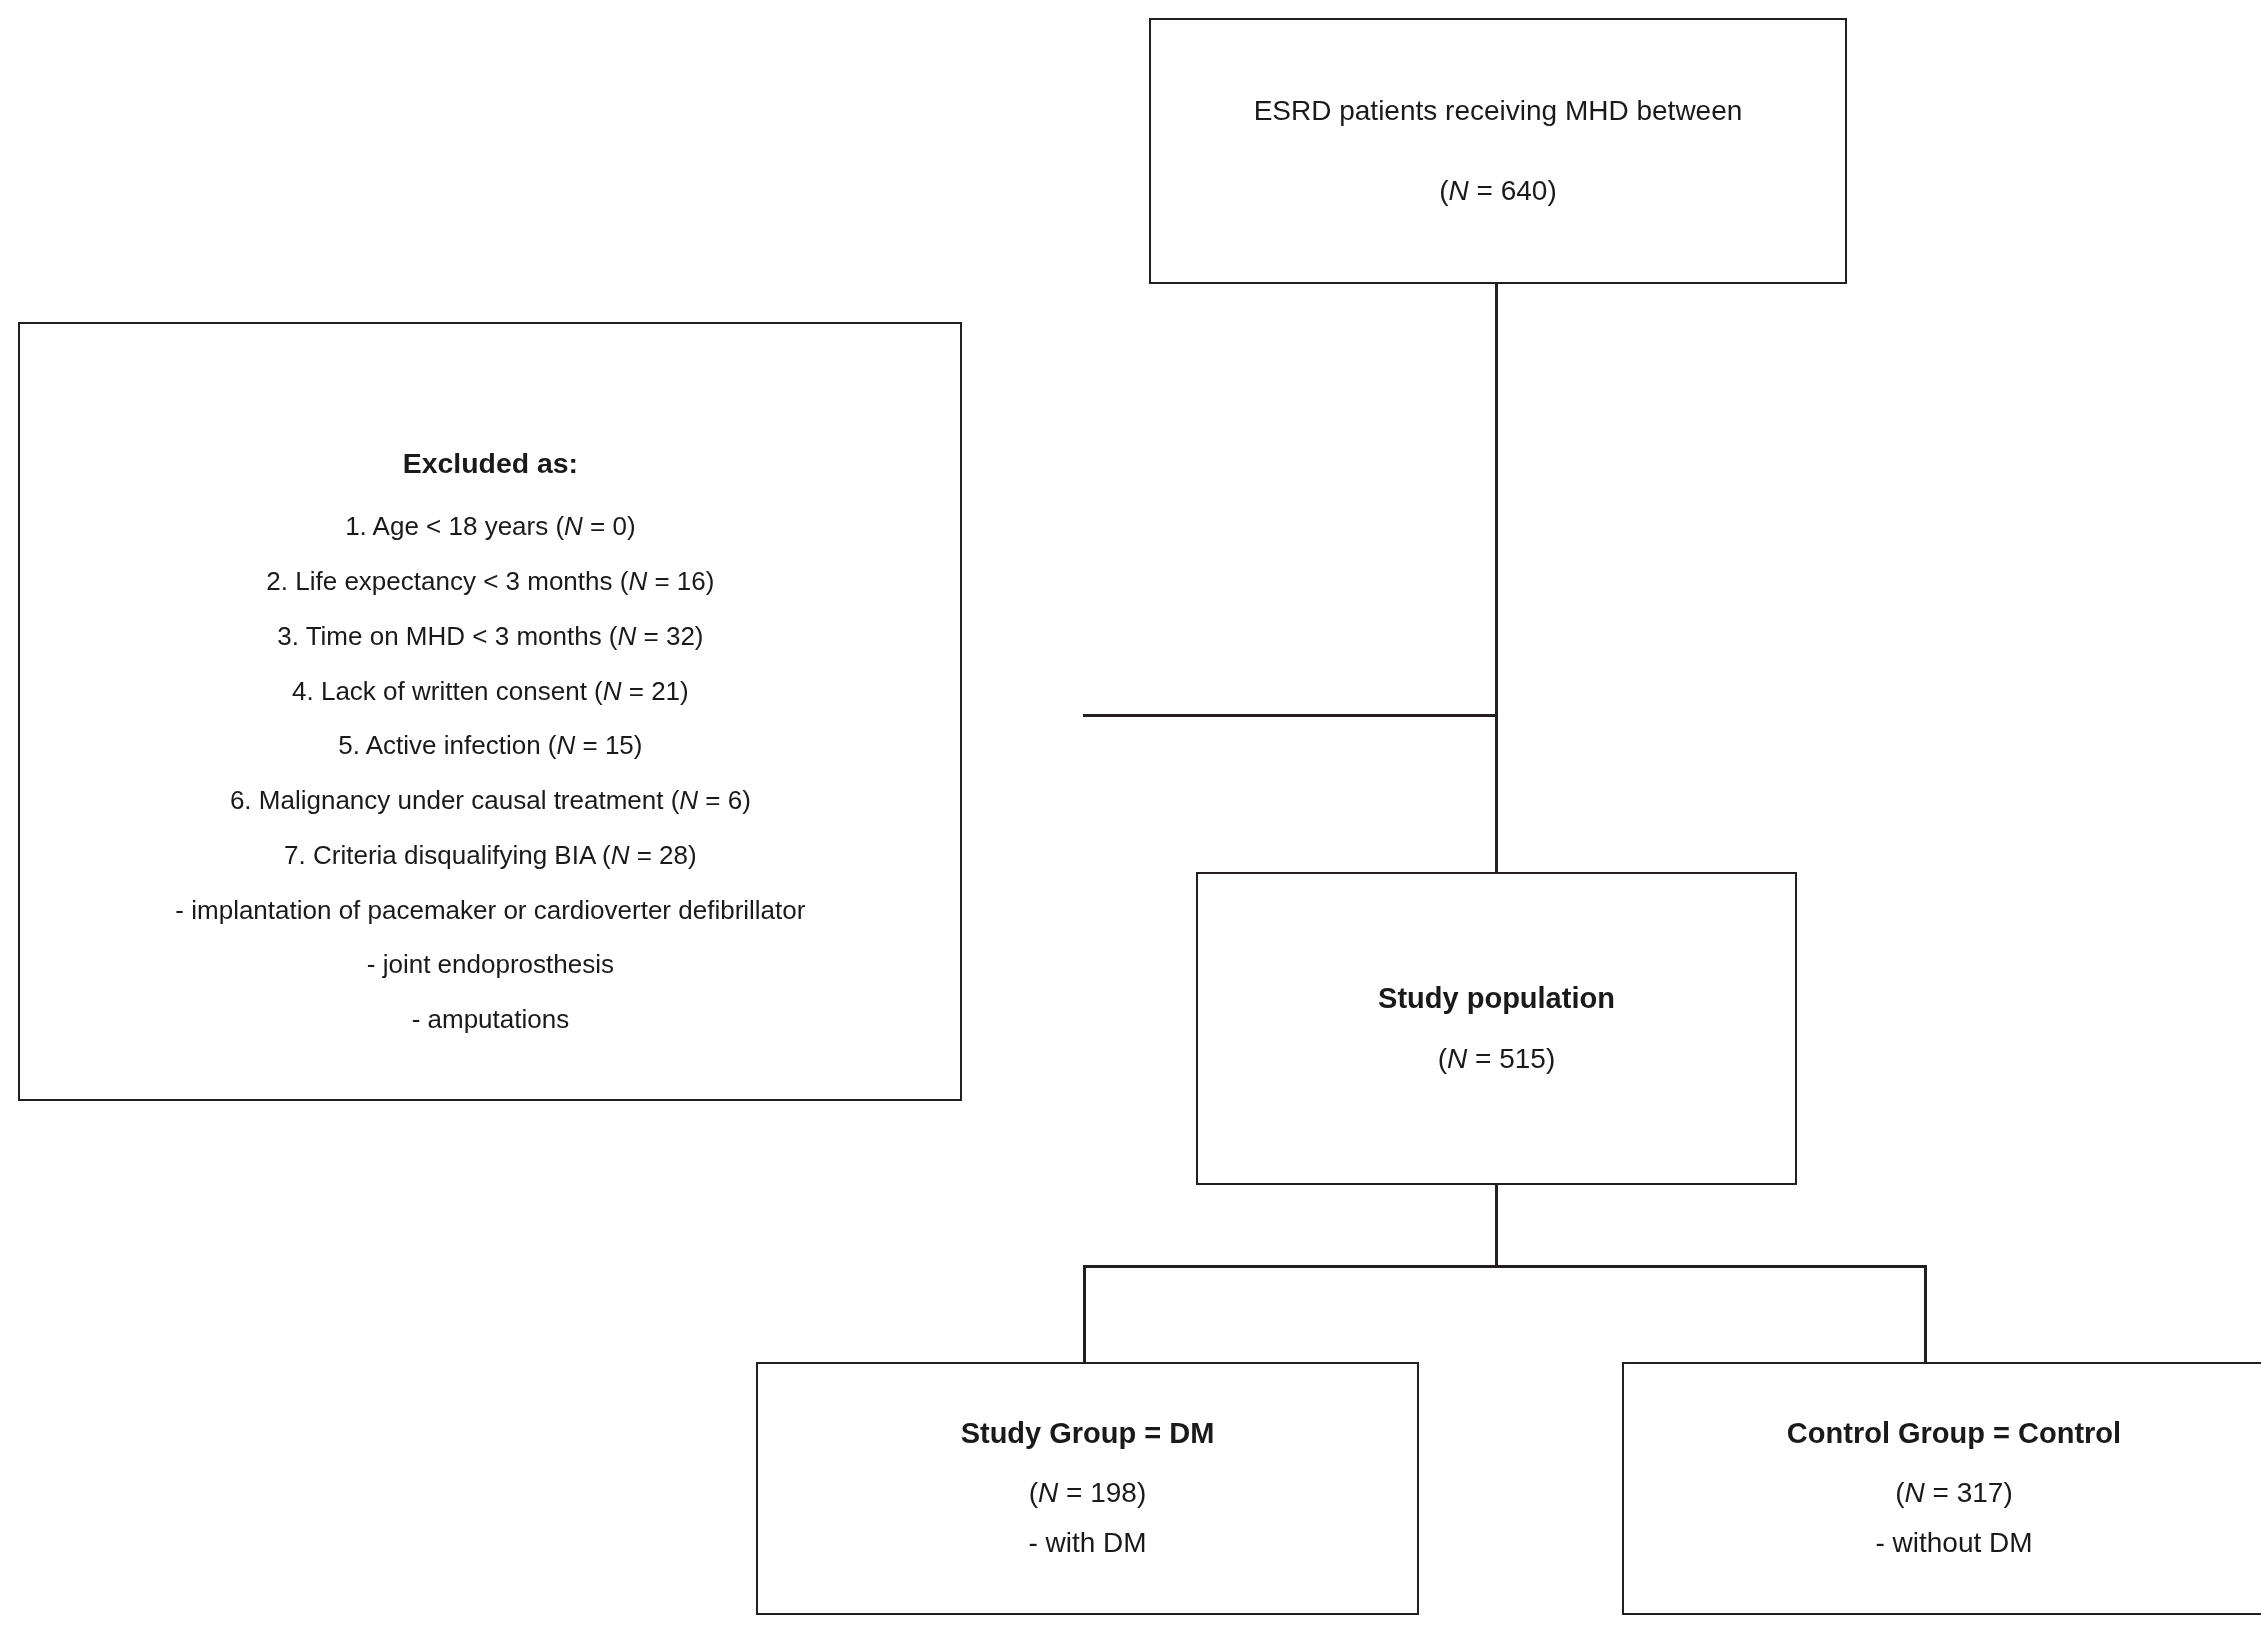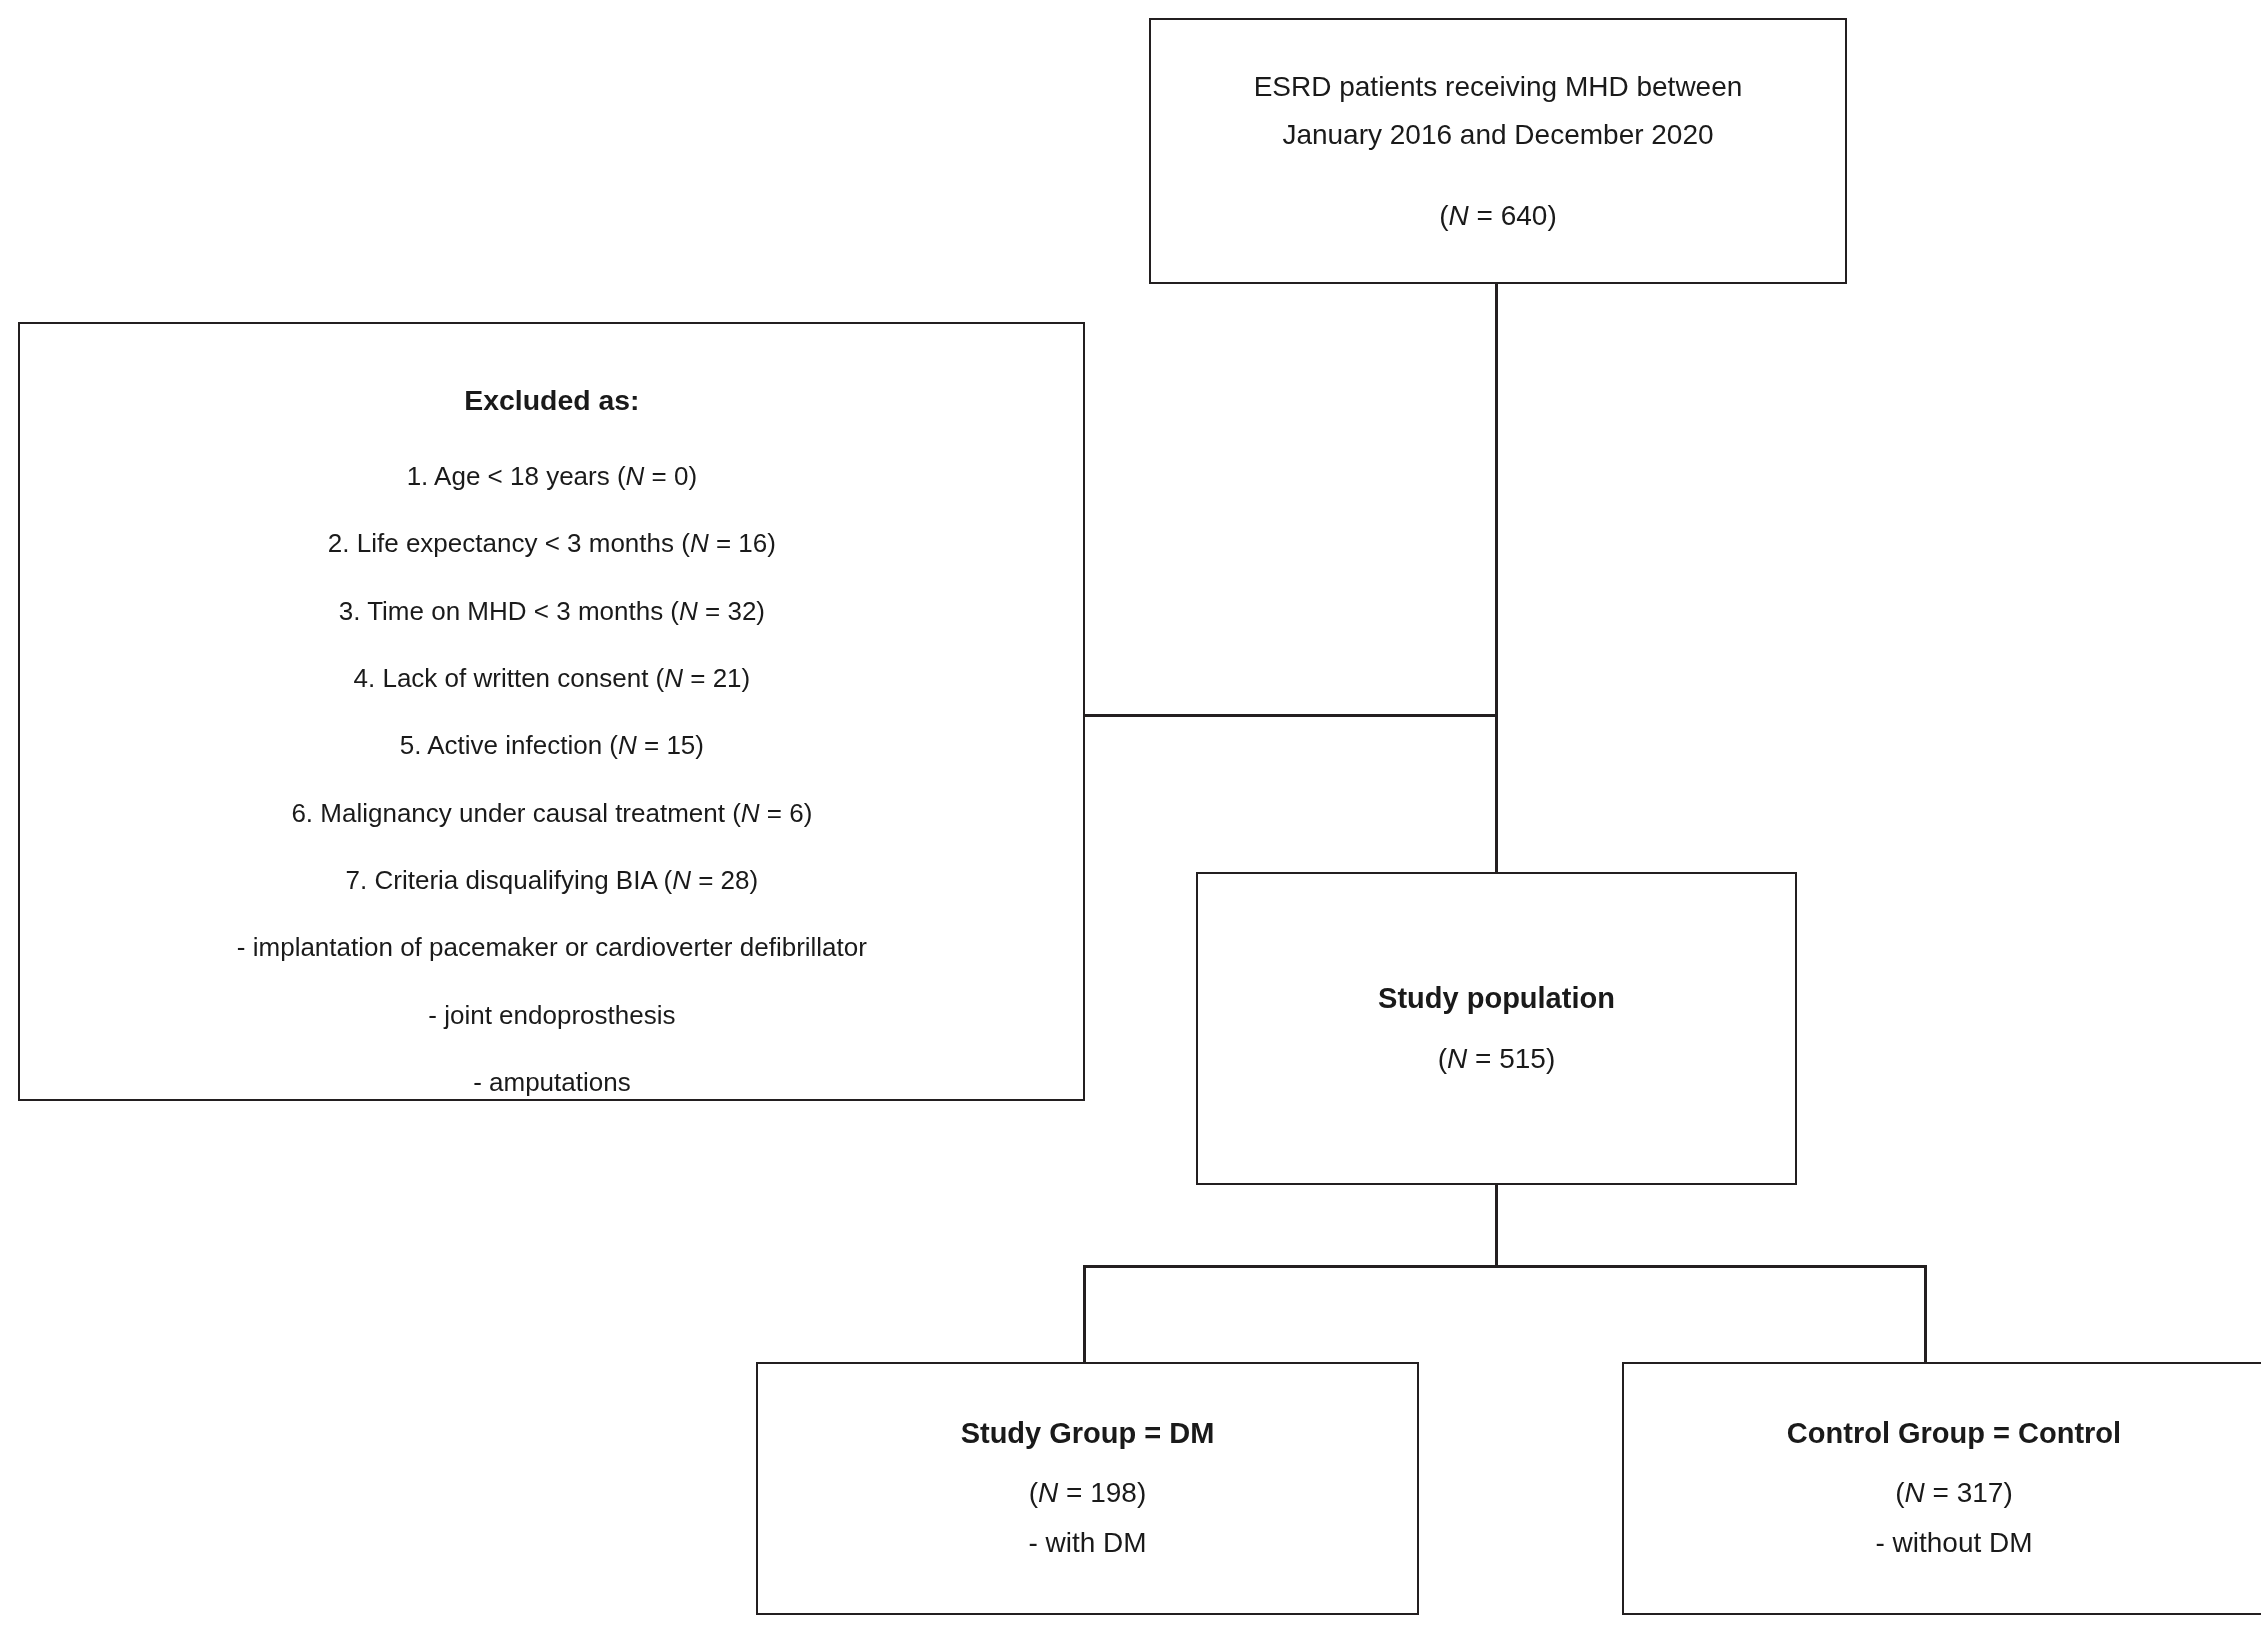--- a/index.html
+++ b/index.html
@@ -43,25 +43,25 @@
     font-size: 28px;
     line-height: 1.30;
     gap: 12px;
   }
   #box-source .n-line { margin-top: 32px; }
 
   
   #box-excluded {
     left: 18.4px;
     top: 322px;
-    width: 1067px;
+    width: 944px;
     height: 779px;
     font-size: 26px;
     line-height: 1.26;
-    justify-content: space-between;
+    justify-content: center;
     padding-top: 59px;
   }
   #box-excluded .heading {
     font-weight: bold;
     font-size: 28.4px;
     margin-bottom: 28.4px;
   }
   #box-excluded .crit { margin-bottom: 22px; }
   #box-excluded .sub  { margin-bottom: 22px; }
   #box-excluded .sub:last-child { margin-bottom: 0; }
@@ -125,21 +125,20 @@
 
   <div class="conn v" id="conn-source-down"></div>
   <div class="conn h" id="conn-excluded-arm"></div>
   <div class="conn v" id="conn-pop-down"></div>
   <div class="conn h" id="conn-split-bar"></div>
   <div class="conn v" id="conn-drop-left"></div>
   <div class="conn v" id="conn-drop-right"></div>
 
   <div class="box" id="box-source">
     <span class="line">ESRD patients receiving MHD between</span>
-    <span class="line">January 2016 and December 2020</span>
     <span class="line n-line"><span>(</span><span class="nvar">N</span><span> = 640)</span></span>
   </div>
 
   <div class="box" id="box-excluded">
     <span class="line heading">Excluded as:</span>
 
     <span class="line crit"><span>1. Age &lt; 18 years  (</span><span class="nvar">N</span><span> = 0)</span></span>
 
     <span class="line crit"><span>2. Life expectancy &lt; 3 months  (</span><span class="nvar">N</span><span> = 16)</span></span>
 

